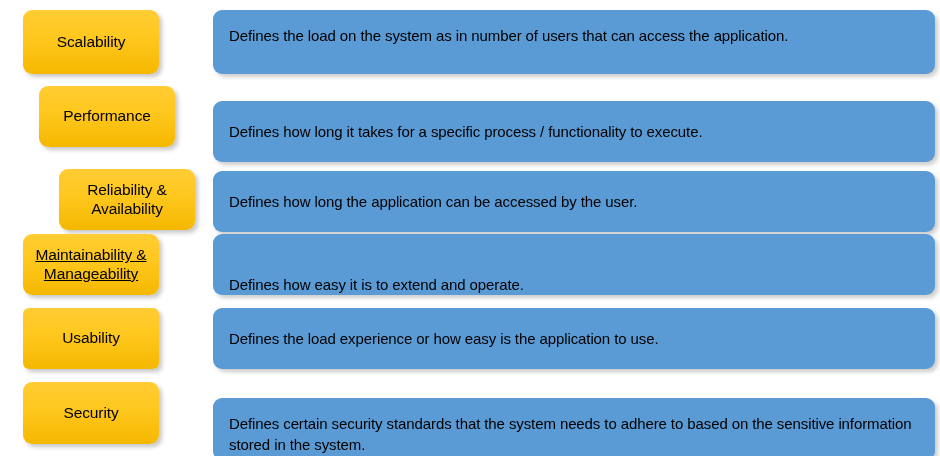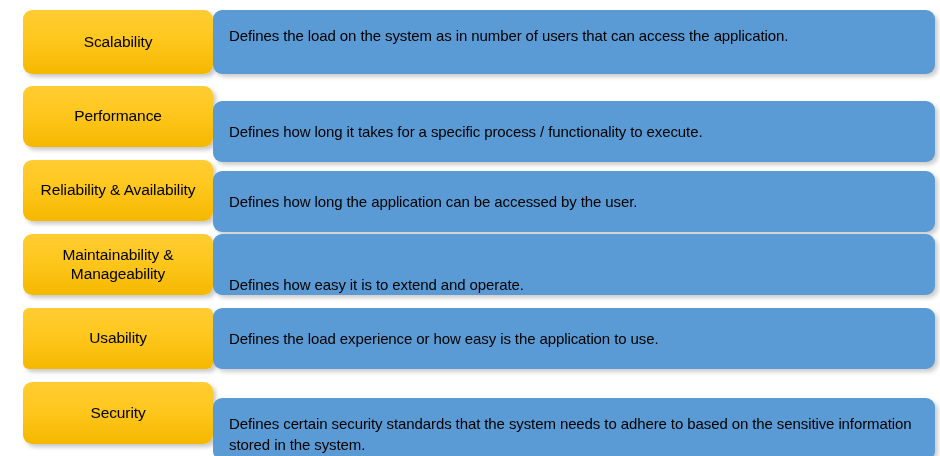--- a/index.html
+++ b/index.html
@@ -21,21 +21,21 @@
     background: #ffffff;
   }
   .row {
     position: absolute;
     left: 0;
     width: 940px;
   }
   .label-box {
     position: absolute;
     left: 23px;
-    width: 190px;
+    width: 136px;
     box-sizing: border-box;
     border-radius: 9px;
     background: linear-gradient(180deg, #FFCC33 0%, #FFC81F 42%, #F5B800 100%);
     box-shadow: 3px 3px 4px rgba(0,0,0,0.22);
     display: flex;
     align-items: center;
     justify-content: center;
     text-align: center;
     padding: 2px 6px;
   }
@@ -78,39 +78,39 @@
   <div class="row" style="top:10px;">
     <div class="label-box" style="top:0; height:64px;">
       <span class="label-text">Scalability</span>
     </div>
     <div class="desc-box top-align" style="top:0; height:64px;">
       <span class="desc-text">Defines the load on the system as in number of users that can access the application.</span>
     </div>
   </div>
 
   <div class="row" style="top:86px;">
-    <div class="label-box" style="top:0; height:61px;">
+    <div class="label-box" style="top:0; height:61px;margin-left:16px;">
       <span class="label-text">Performance</span>
     </div>
     <div class="desc-box" style="top:0; height:61px;margin-top:15px;">
       <span class="desc-text">Defines how long it takes for a specific process / functionality to execute.</span>
     </div>
   </div>
 
   <div class="row" style="top:160px;">
-    <div class="label-box" style="top:0; height:61px;">
+    <div class="label-box" style="top:9px; height:61px;margin-left:36px;">
       <span class="label-text">Reliability &amp; Availability</span>
     </div>
     <div class="desc-box" style="top:11px; height:61px;">
       <span class="desc-text">Defines how long the application can be accessed by the user.</span>
     </div>
   </div>
 
   <div class="row" style="top:234px;">
-    <div class="label-box" style="top:0; height:61px;">
+    <div class="label-box" style="top:0; height:61px;text-decoration:underline;">
       <span class="label-text">Maintainability &amp; Manageability</span>
     </div>
     <div class="desc-box" style="top:0; height:61px;align-items:flex-end;">
       <span class="desc-text">Defines how easy it is to extend and operate.</span>
     </div>
   </div>
 
   <div class="row" style="top:308px;">
     <div class="label-box" style="top:0; height:61px;border-radius:6px;">
       <span class="label-text">Usability</span>

